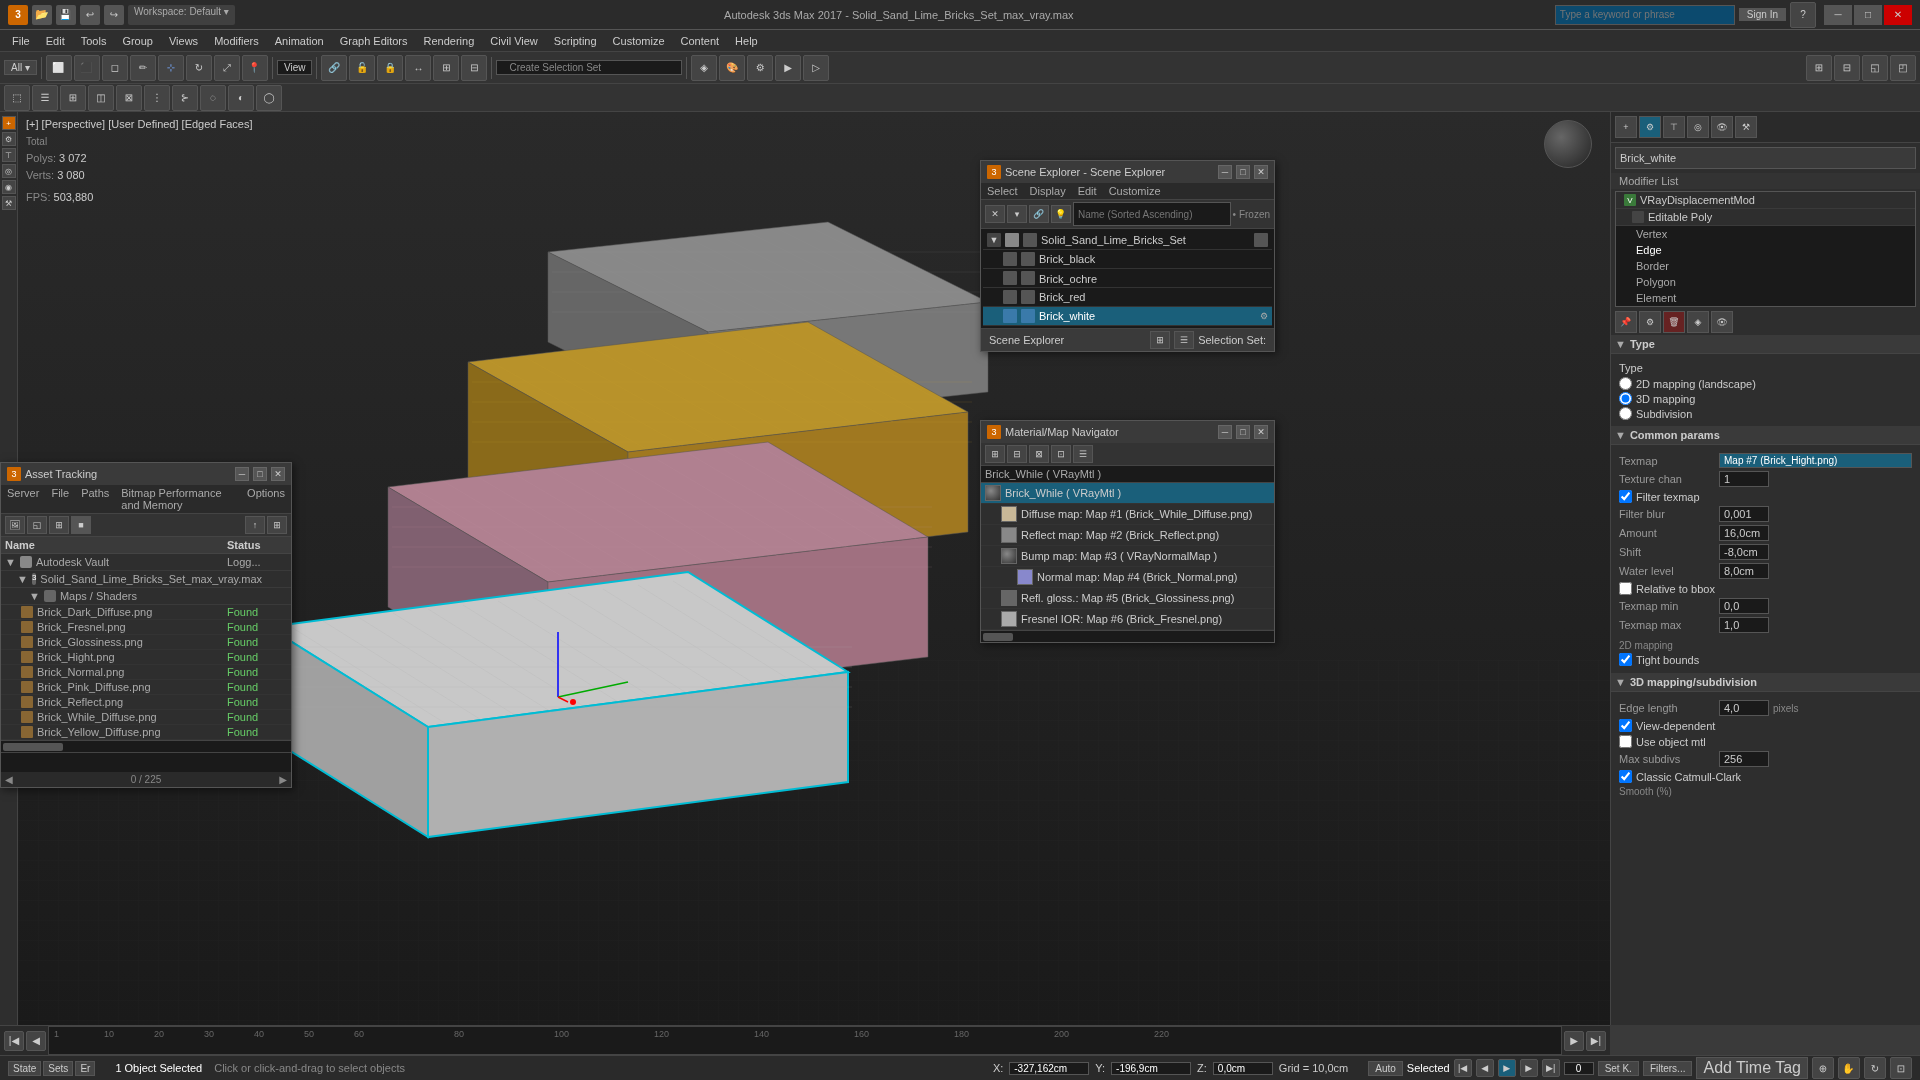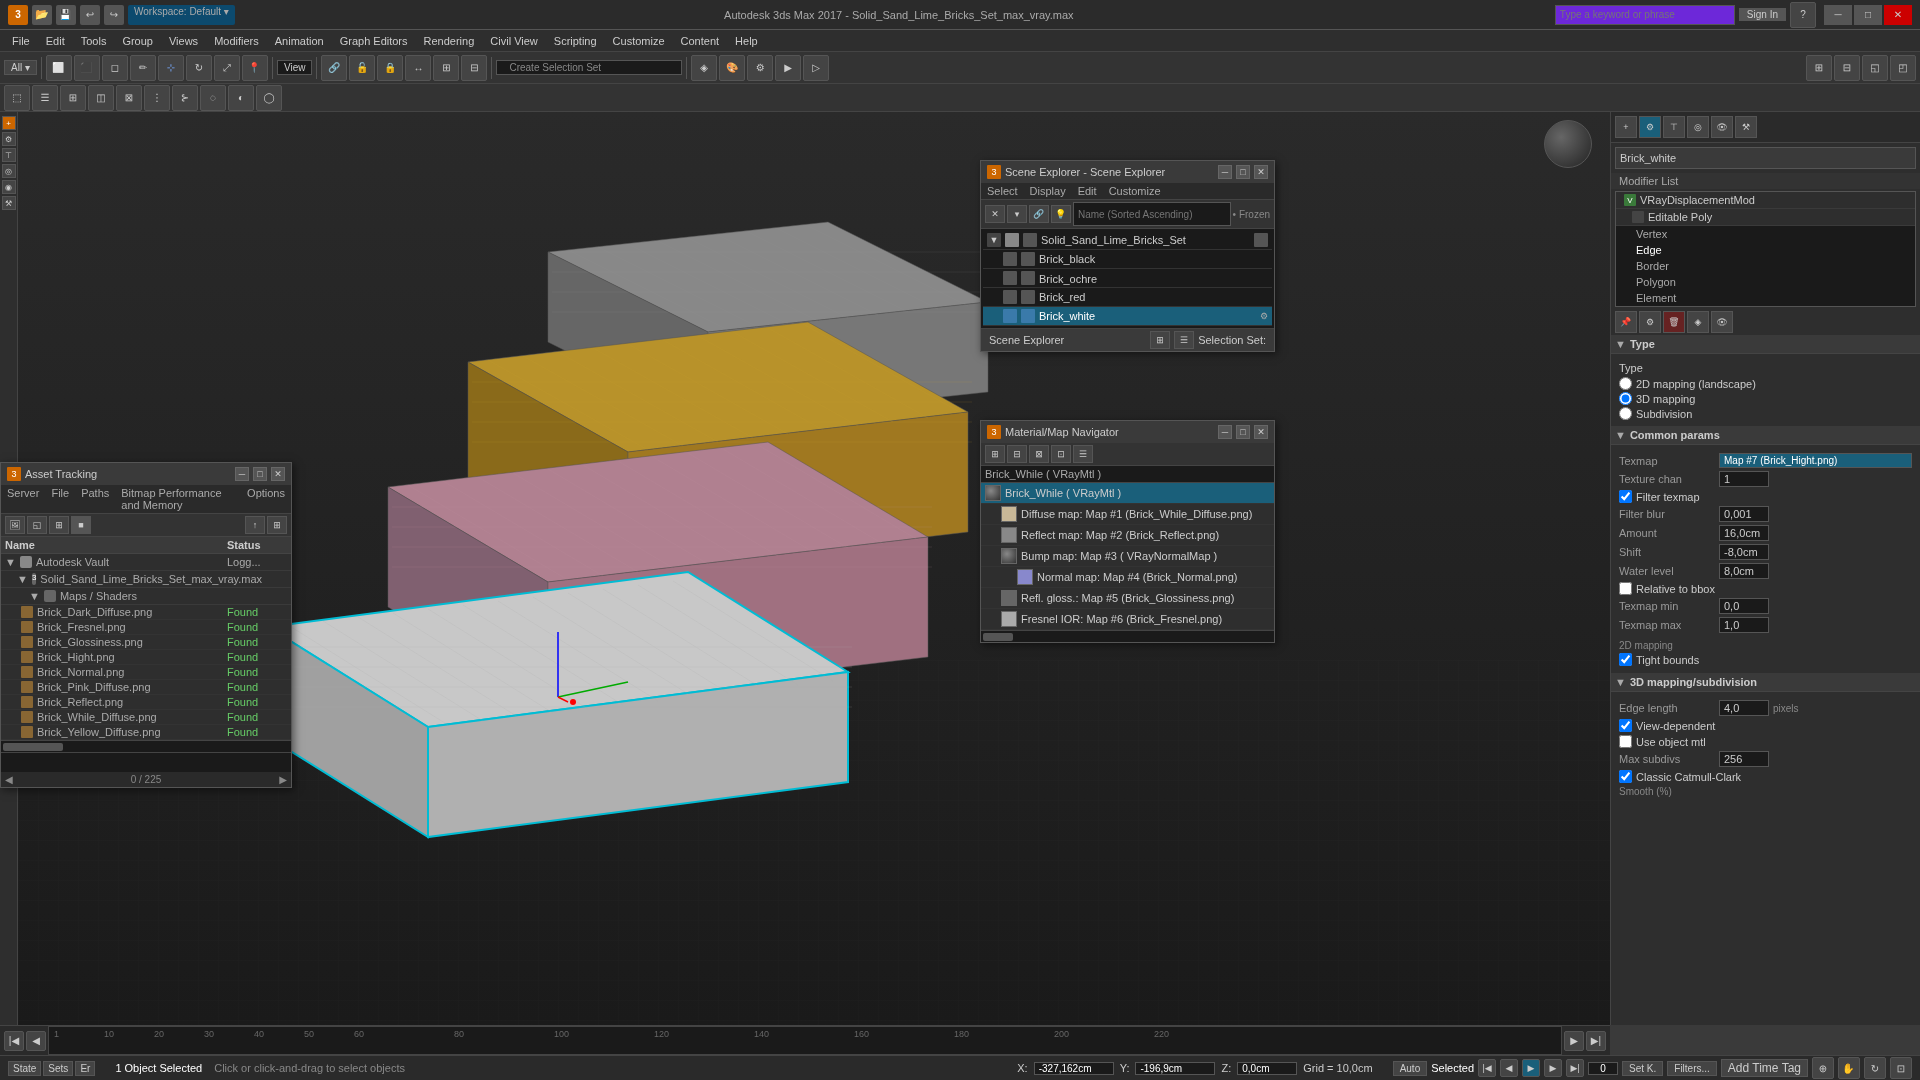--- a/index.html
+++ b/index.html
@@ -471,25 +471,25 @@
 </head>
 <body>
 
 <div id="titlebar">
   <div class="app-icons">
     <div class="app-icon" style="background:#cc6600; color:#fff; font-weight:bold; font-size:10px;">3</div>
     <div class="app-icon" style="font-size:11px;">📂</div>
     <div class="app-icon">💾</div>
     <div class="app-icon">↩</div>
     <div class="app-icon">↪</div>
-    <div style="background:#0c4a6e; padding:1px 6px; border-radius:2px; color:#aaa; font-size:10px; cursor:pointer;">Workspace: Default ▾</div>
+    <div style="background:#404040; padding:1px 6px; border-radius:2px; color:#aaa; font-size:10px; cursor:pointer;">Workspace: Default ▾</div>
   </div>
   <div class="title">Autodesk 3ds Max 2017 - Solid_Sand_Lime_Bricks_Set_max_vray.max</div>
   <div style="display:flex; align-items:center; gap:4px; margin-right:8px;">
-    <input style="width: 180px; height: 20px; background: #6d28d9; border: 1px solid rgb(85, 85, 85); color: rgb(170, 170, 170); padding: 0px 4px; font-size: 10px;" placeholder="Type a keyword or phrase">
+    <input style="width: 180px; height: 20px; background: #0c4a6e; border: 1px solid rgb(85, 85, 85); color: rgb(170, 170, 170); padding: 0px 4px; font-size: 10px;" placeholder="Type a keyword or phrase">
     <div style="background:#555; padding:1px 8px; color:#ccc; font-size:10px; cursor:pointer;">Sign In</div>
     <div class="tb-btn">?</div>
   </div>
   <div class="window-controls">
     <button class="win-btn">─</button>
     <button class="win-btn">□</button>
     <button class="win-btn" style="background:#c00;">✕</button>
   </div>
 </div>
 
@@ -580,20 +580,27 @@
 
     <svg class="vp-grid" xmlns="http://www.w3.org/2000/svg" width="100%" height="100%">
       <defs>
         <pattern id="smallGrid" width="20" height="20" patternUnits="userSpaceOnUse">
           <path d="M 20 0 L 0 0 0 20" fill="none" stroke="#555" stroke-width="0.5"></path>
         </pattern>
       </defs>
       <rect width="100%" height="100%" fill="url(#smallGrid)"></rect>
     </svg>
 
+    <div id="viewport-info">
+      <div>[+] [Perspective] [User Defined] [Edged Faces]</div>
+      <div style="color:#888; font-size:10px;">Total</div>
+      <div><span class="vi-label">Polys:</span> <span>3 072</span></div>
+      <div><span class="vi-label">Verts:</span> <span>3 080</span></div>
+      <div style="margin-top:4px;"><span class="vi-label">FPS:</span> <span>503,880</span></div>
+    </div>
 
     <svg style="position:absolute; top:80px; left:250px; width:750px; height:650px;" xmlns="http://www.w3.org/2000/svg" viewBox="0 0 750 650">
 
       <polygon points="280,60 560,30 720,110 440,140" fill="#888" stroke="#555" stroke-width="0.5"></polygon>
       <polygon points="280,60 440,140 440,230 280,150" fill="#666" stroke="#555" stroke-width="0.5"></polygon>
       <polygon points="440,140 720,110 720,200 440,230" fill="#777" stroke="#555" stroke-width="0.5"></polygon>
 
       <g stroke="#999" stroke-width="0.3" opacity="0.4">
         <line x1="300" y1="58" x2="460" y2="138"></line>
         <line x1="330" y1="55" x2="490" y2="135"></line>
@@ -1128,20 +1135,20 @@
     <span class="status-selected">Selected</span>
 
     <div class="tb-btn" style="width:18px; height:18px; font-size:9px;">|◀</div>
     <div class="tb-btn" style="width:18px; height:18px; font-size:9px;">◀</div>
     <div class="tb-btn" style="width:18px; height:18px; font-size:9px; background:#1a5f7a;">▶</div>
     <div class="tb-btn" style="width:18px; height:18px; font-size:9px;">▶</div>
     <div class="tb-btn" style="width:18px; height:18px; font-size:9px;">▶|</div>
     <div style="background:#1a1a1a; border:1px solid #555; padding:0 4px; font-size:10px; color:#fff; width:30px; text-align:center;">0</div>
     <div style="background:#444; padding:1px 6px; font-size:10px; border:1px solid #555; cursor:pointer;">Set K.</div>
     <div style="background:#444; padding:1px 6px; font-size:10px; border:1px solid #555; cursor:pointer;">Filters...</div>
-    <div style="background:#444; padding:1px 6px; font-size:12px; border:1px solid #555; cursor:pointer;">Add Time Tag</div>
+    <div style="background:#444; padding:1px 6px; font-size:16px; border:1px solid #555; cursor:pointer;">Add Time Tag</div>
 
     <div class="tb-btn" style="width:22px; height:22px;">⊕</div>
     <div class="tb-btn" style="width:22px; height:22px;">✋</div>
     <div class="tb-btn" style="width:22px; height:22px;">↻</div>
     <div class="tb-btn" style="width:22px; height:22px;">⊡</div>
   </div>
 </div>
 
 </body></html>

